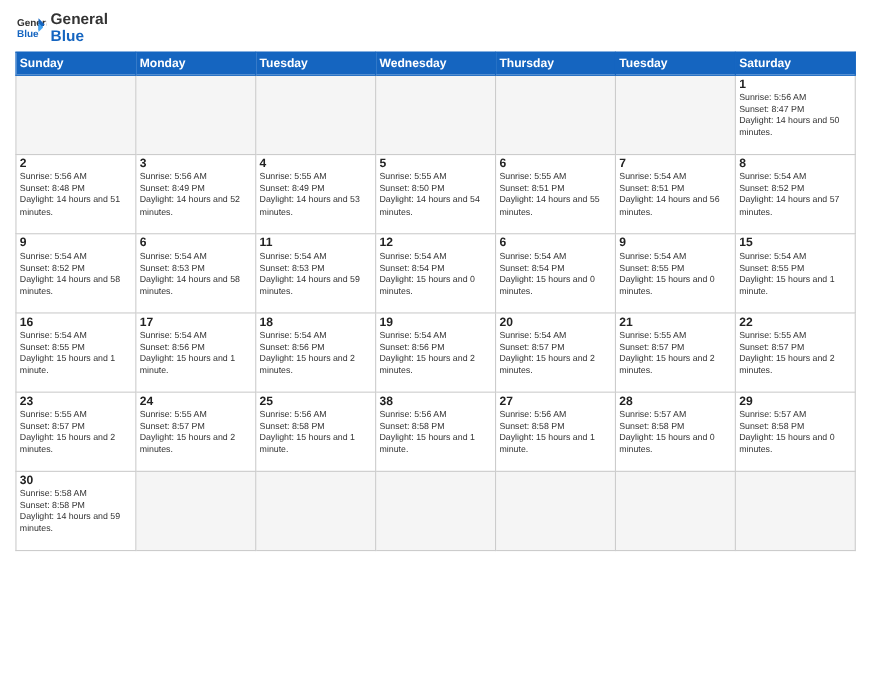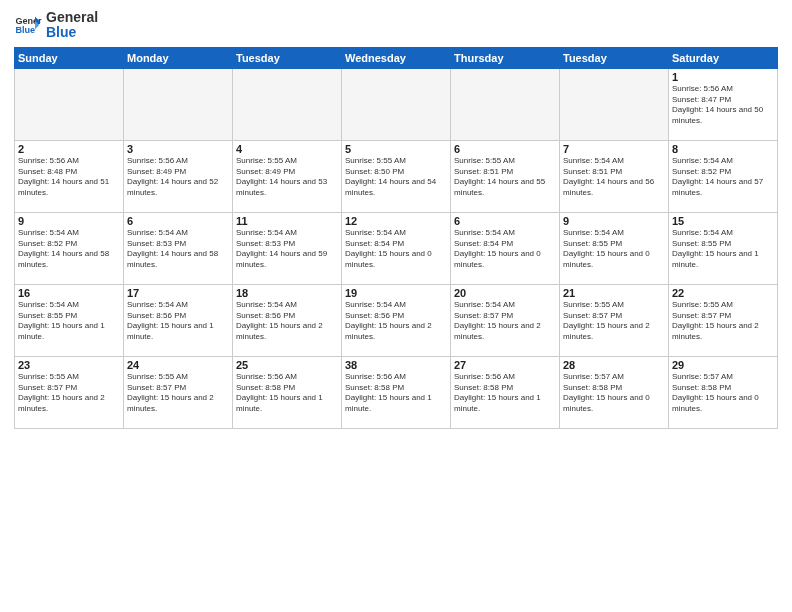--- a/index.html
+++ b/index.html
@@ -247,15 +247,27 @@
           </td>
           <td>
             <span class="day-number">28</span>
             <div class="day-info">Sunrise: 5:57 AM<br>Sunset: 8:58 PM<br>Daylight: 15 hours and 0 minutes.</div>
           </td>
           <td>
             <span class="day-number">29</span>
             <div class="day-info">Sunrise: 5:57 AM<br>Sunset: 8:58 PM<br>Daylight: 15 hours and 0 minutes.</div>
           </td>
         </tr>
+        <tr class="last-row">
+          <td>
+            <span class="day-number">30</span>
+            <div class="day-info">Sunrise: 5:58 AM<br>Sunset: 8:58 PM<br>Daylight: 14 hours and 59 minutes.</div>
+          </td>
+          <td class="empty"></td>
+          <td class="empty"></td>
+          <td class="empty"></td>
+          <td class="empty"></td>
+          <td class="empty"></td>
+          <td class="empty"></td>
+        </tr>
       </tbody>
   </table>
 </div>
 
 </body></html>

